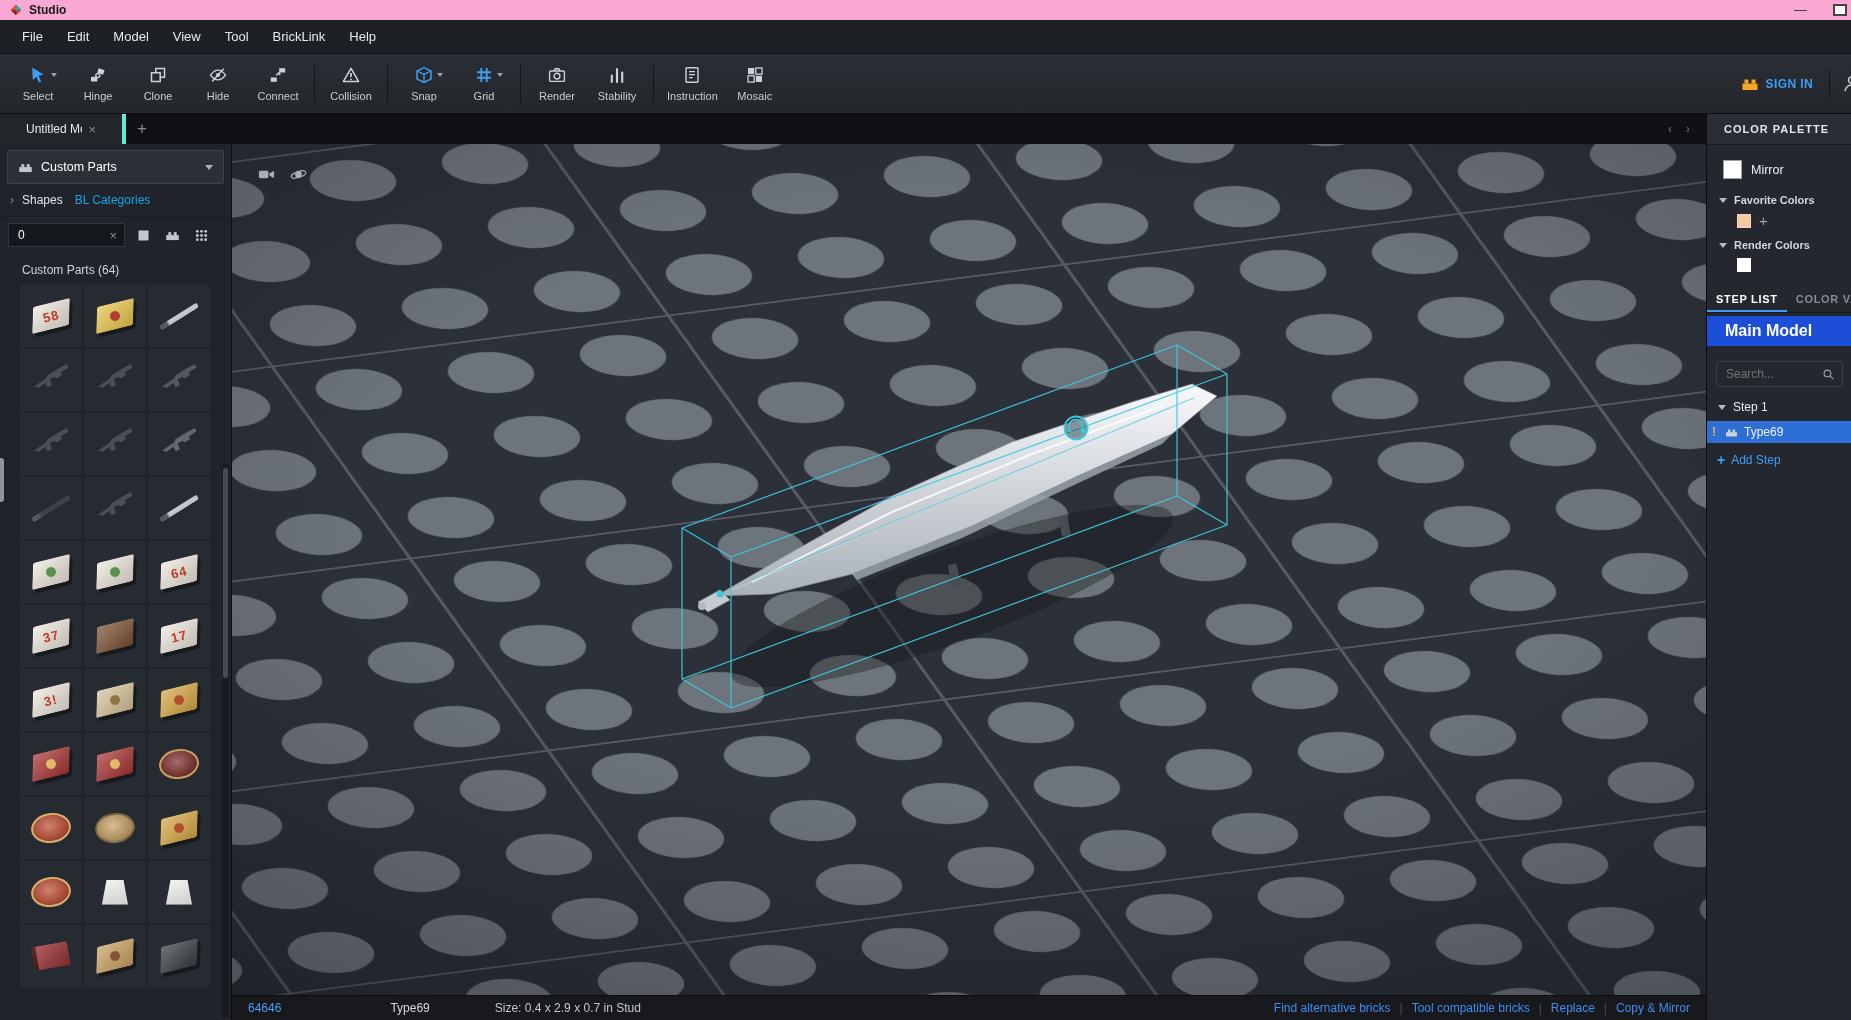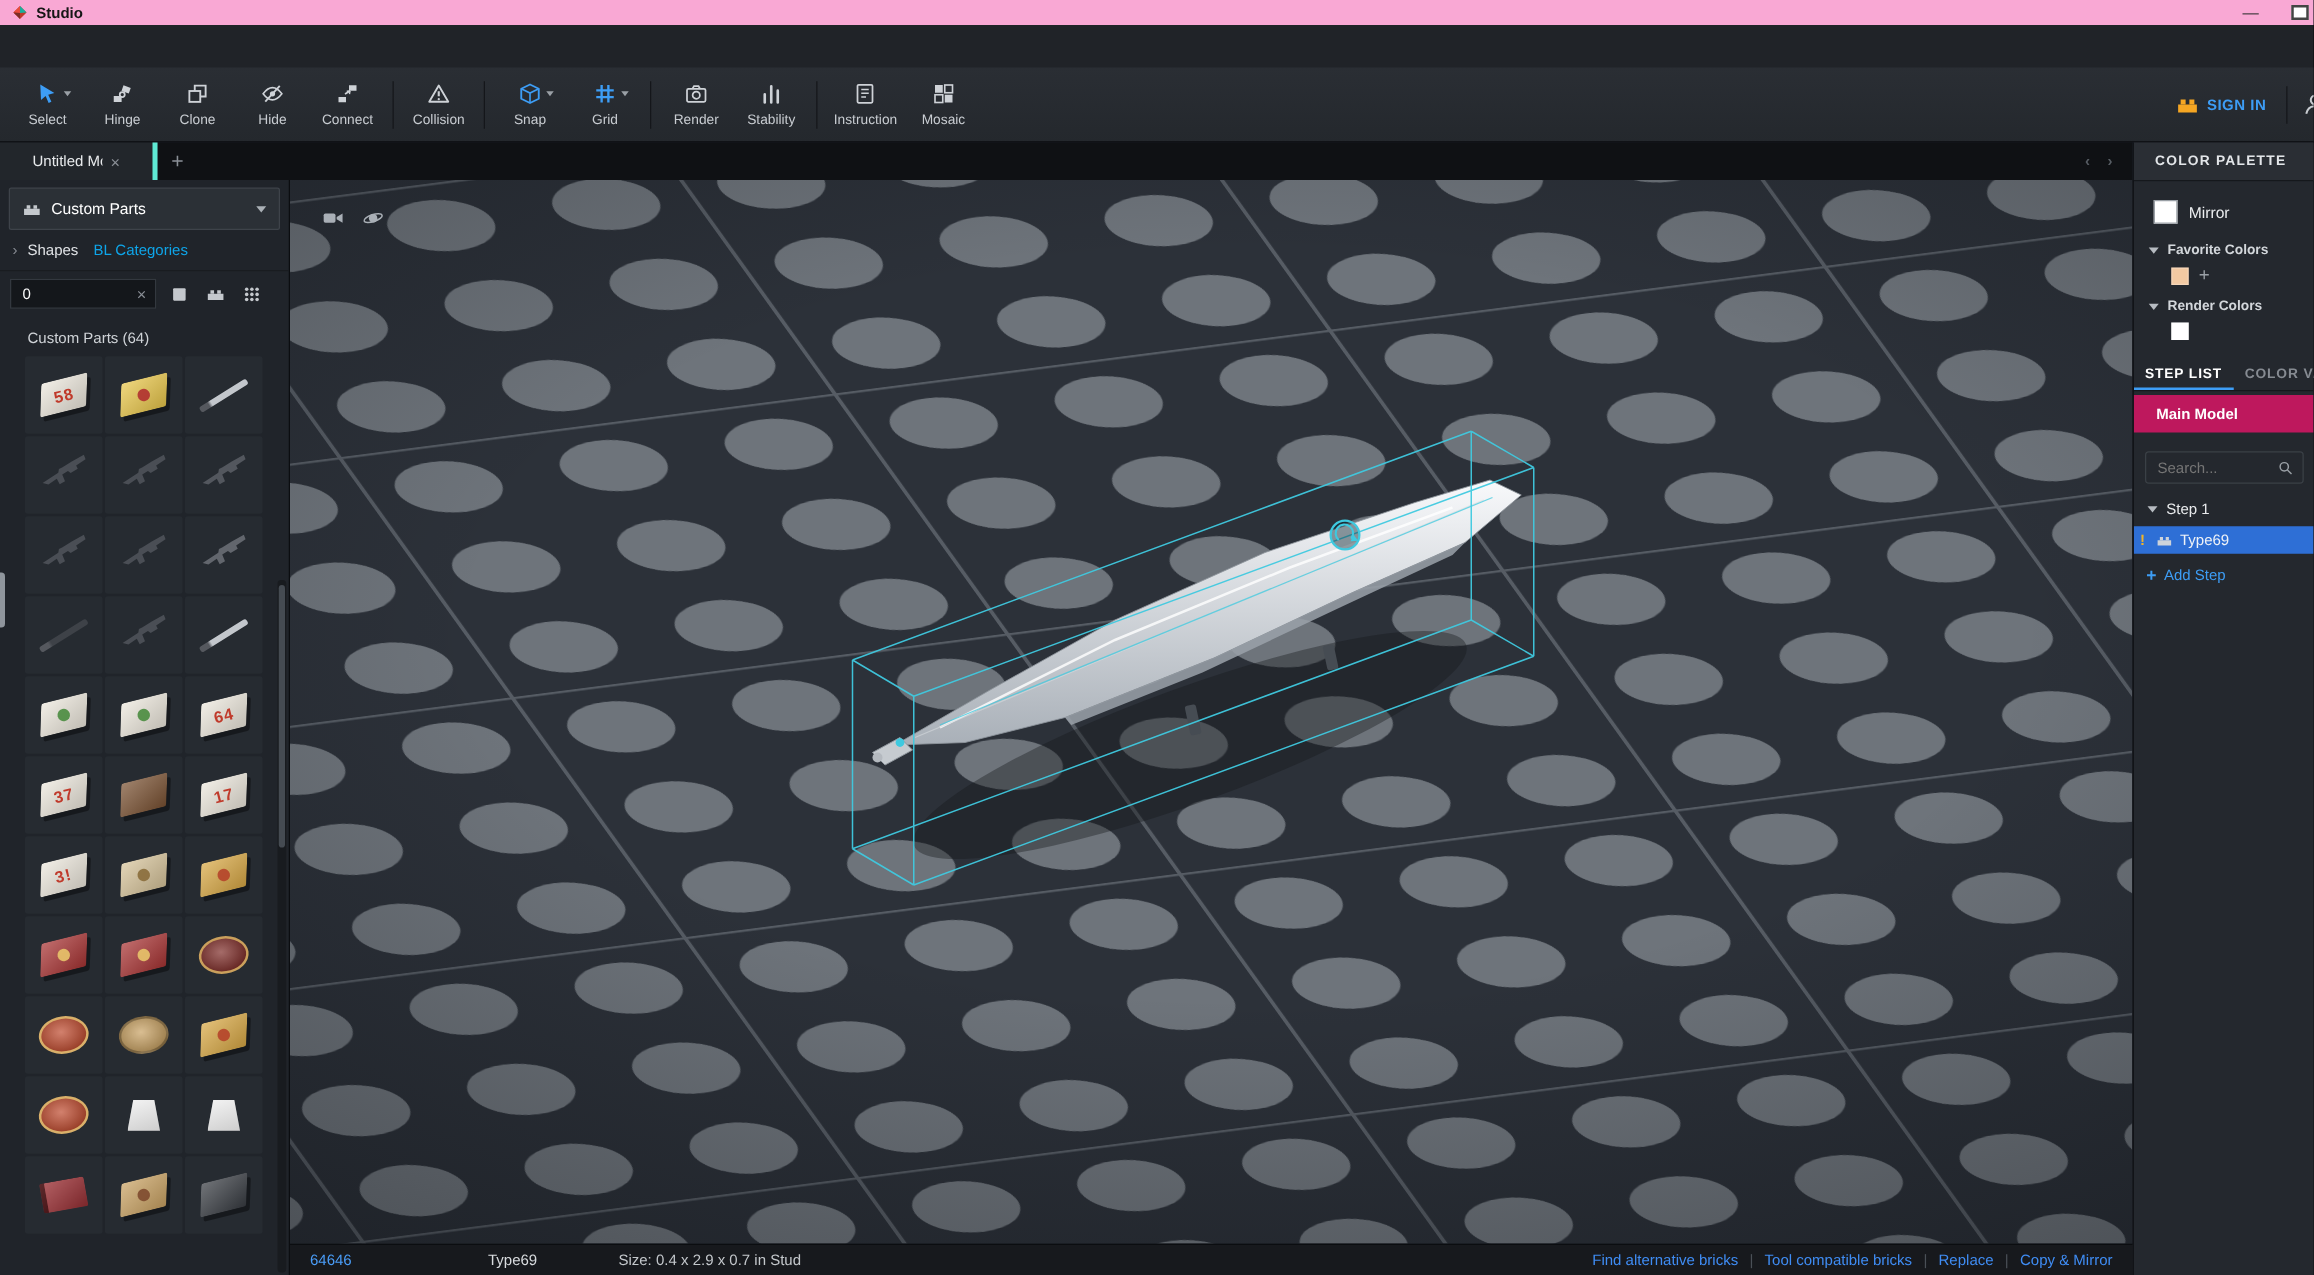--- a/index.html
+++ b/index.html
@@ -110,21 +110,21 @@
   .group-head{display:flex;align-items:center;gap:7px;padding:11px 0 0 12px;font-size:11px;font-weight:700;
               color:#d3d7db;white-space:nowrap;}
   .chev{width:0;height:0;border-left:4px solid transparent;border-right:4px solid transparent;
         border-top:5px solid #b6bbc1;display:inline-block;flex:none;}
   .swatch-row{display:flex;align-items:center;gap:8px;padding:7px 0 0 30px;}
   .swatch-sm{width:14px;height:14px;border:1px solid rgba(255,255,255,.25);box-sizing:border-box;}
   .add-color{color:#9aa0a6;font-size:15px;line-height:1;}
   .rp-tabs{display:flex;margin-top:13px;border-bottom:1px solid #15181c;height:27px;align-items:stretch;white-space:nowrap;}
   .rp-tab{font-size:11px;font-weight:700;letter-spacing:.7px;padding:0 9px;display:flex;align-items:center;color:#868b92;}
   .rp-tab.active{color:#fff;box-shadow:inset 0 -2px 0 #3d9df5;}
-  .model-select{height:30px;background:#be185d;display:flex;align-items:center;padding-left:18px;font-size:12px;
+  .model-select{height:30px;background:#1d4ed8;display:flex;align-items:center;padding-left:18px;font-size:16px;
                 font-weight:700;color:#fff;margin-top:3px;}
   .rp-search{margin:15px 8px 0 9px;height:26px;border:1px solid #3a4046;border-radius:3px;display:flex;
              align-items:center;padding:0 7px;gap:6px;box-sizing:border-box;}
   .rp-search input{flex:1;min-width:0;background:transparent;border:none;outline:none;color:#cfd3d7;
                    font-size:12px;font-family:inherit;}
   .rp-search svg{width:13px;height:13px;color:#9aa0a6;flex:none;}
   .step-head{display:flex;align-items:center;gap:7px;padding:13px 0 0 11px;font-size:12px;color:#e8eaec;}
   .step-item{margin-top:7px;height:22px;background:#2e6fd6;display:flex;align-items:center;gap:6px;
              padding-left:5px;font-size:12px;color:#eef2f7;}
   .warn{color:#f0b429;font-weight:700;font-size:12px;width:7px;flex:none;}
@@ -157,20 +157,29 @@
           <path d="M1 8 L8 15 L8 8.6 Z" fill="#7b2d26"></path>
         </svg>
     </span>
     <span class="app-title">Studio</span>
     <span class="win-controls">
       <span class="win-min">—</span>
       <span class="win-restore"></span>
     </span>
   </div>
 
+  <div class="menu-bar" id="menu-items">
+      <div class="menu-item">File</div>
+      <div class="menu-item">Edit</div>
+      <div class="menu-item">Model</div>
+      <div class="menu-item">View</div>
+      <div class="menu-item">Tool</div>
+      <div class="menu-item">BrickLink</div>
+      <div class="menu-item">Help</div>
+    </div>
 
   <div class="toolbar">
     <div id="toolbar-buttons" style="display:flex;align-items:center;height:100%;">
         <div class="tb-btn accent">
           <span class="tb-icon">
             <svg viewBox="0 0 18 18">
               <path d="M3.2 1.5 L14.5 8.4 L9.6 9.7 L12.1 15.4 L9.9 16.4 L7.5 10.8 L3.8 13.9 Z" fill="currentColor"></path>
             </svg>
             <i class="tb-caret"></i>
           </span>

